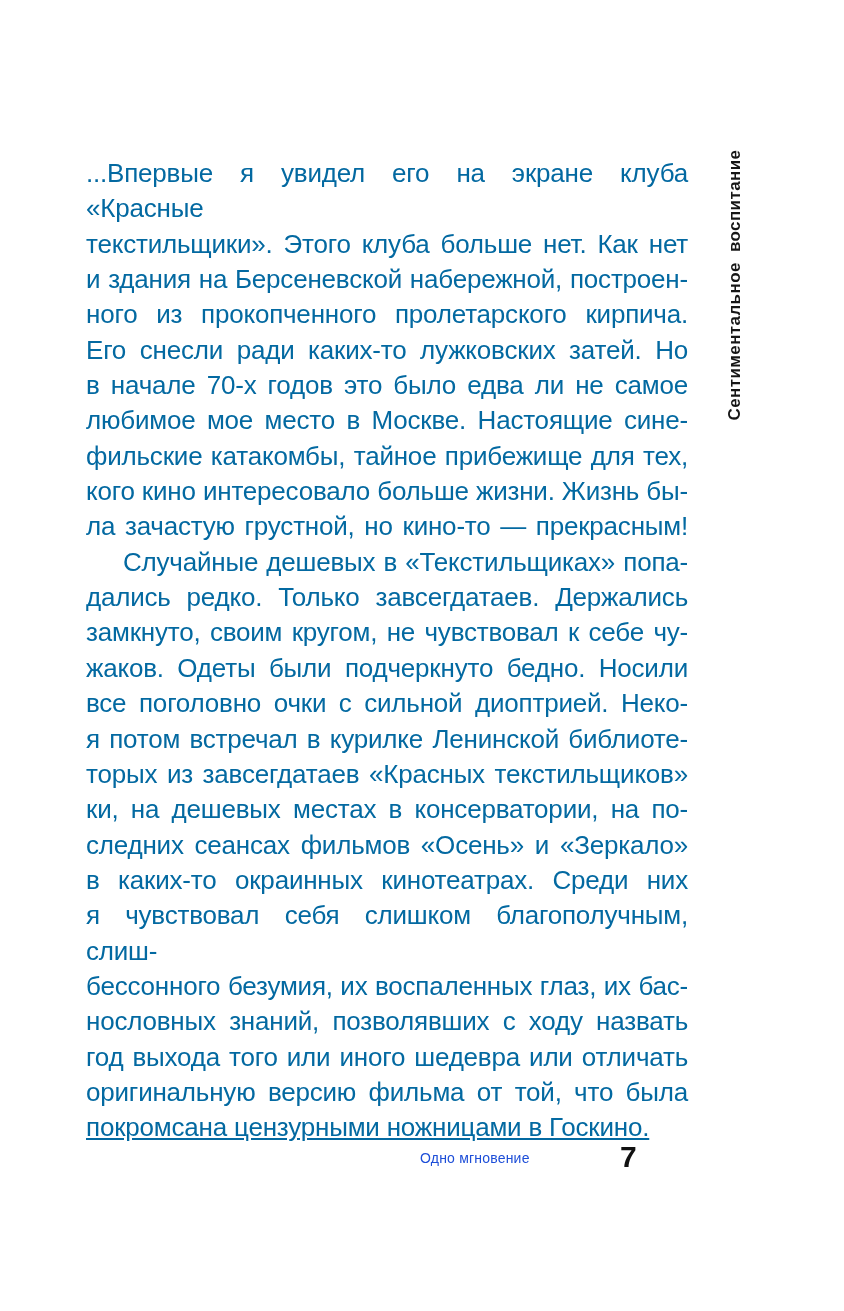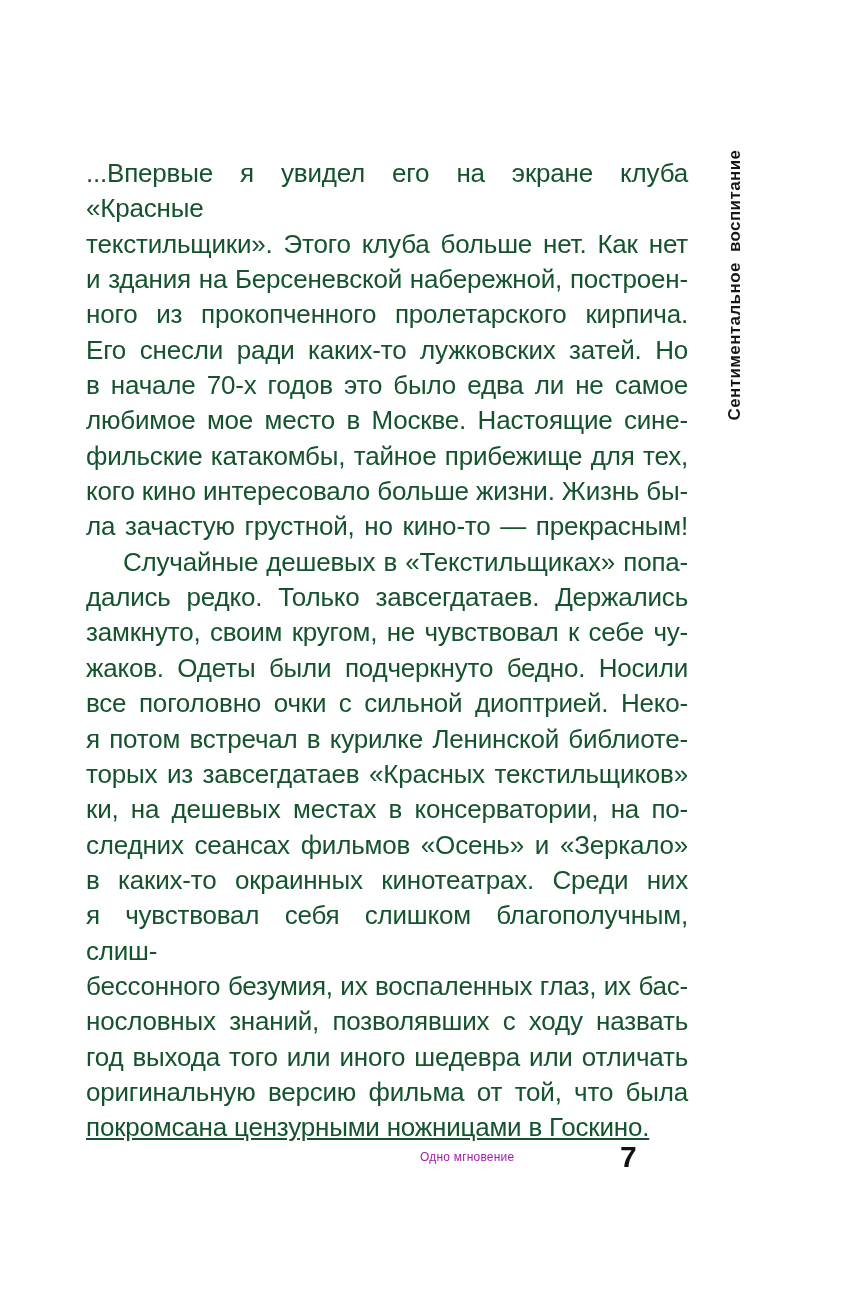--- a/index.html
+++ b/index.html
@@ -13,21 +13,21 @@
     height: 1311px;
     background: #ffffff;
     overflow: hidden;
     font-family: "Liberation Sans", "DejaVu Sans", sans-serif;
   }
   .text-block {
     position: absolute;
     left: 86px;
     top: 156px;
     width: 602px;
-    color: #14532d;
+    color: #0369a1;
     font-size: 26px;
     letter-spacing: -0.2px;
   }
   .line {
     line-height: 35.35px;
     text-align: justify;
     text-align-last: justify;
     white-space: normal;
   }
   .line.natural {
@@ -47,22 +47,22 @@
     font-size: 17px;
     font-weight: 700;
     letter-spacing: 0.4px;
     word-spacing: 5px;
     color: #161616;
   }
   .footer-section {
     position: absolute;
     left: 420px;
     top: 1150px;
-    font-size: 12px;
-    color: #a21caf;
+    font-size: 14px;
+    color: #1d4ed8;
     letter-spacing: 0.2px;
   }
   .footer-page-number {
     position: absolute;
     left: 620px;
     top: 1140px;
     font-size: 30px;
     font-weight: 700;
     color: #111111;
   }

